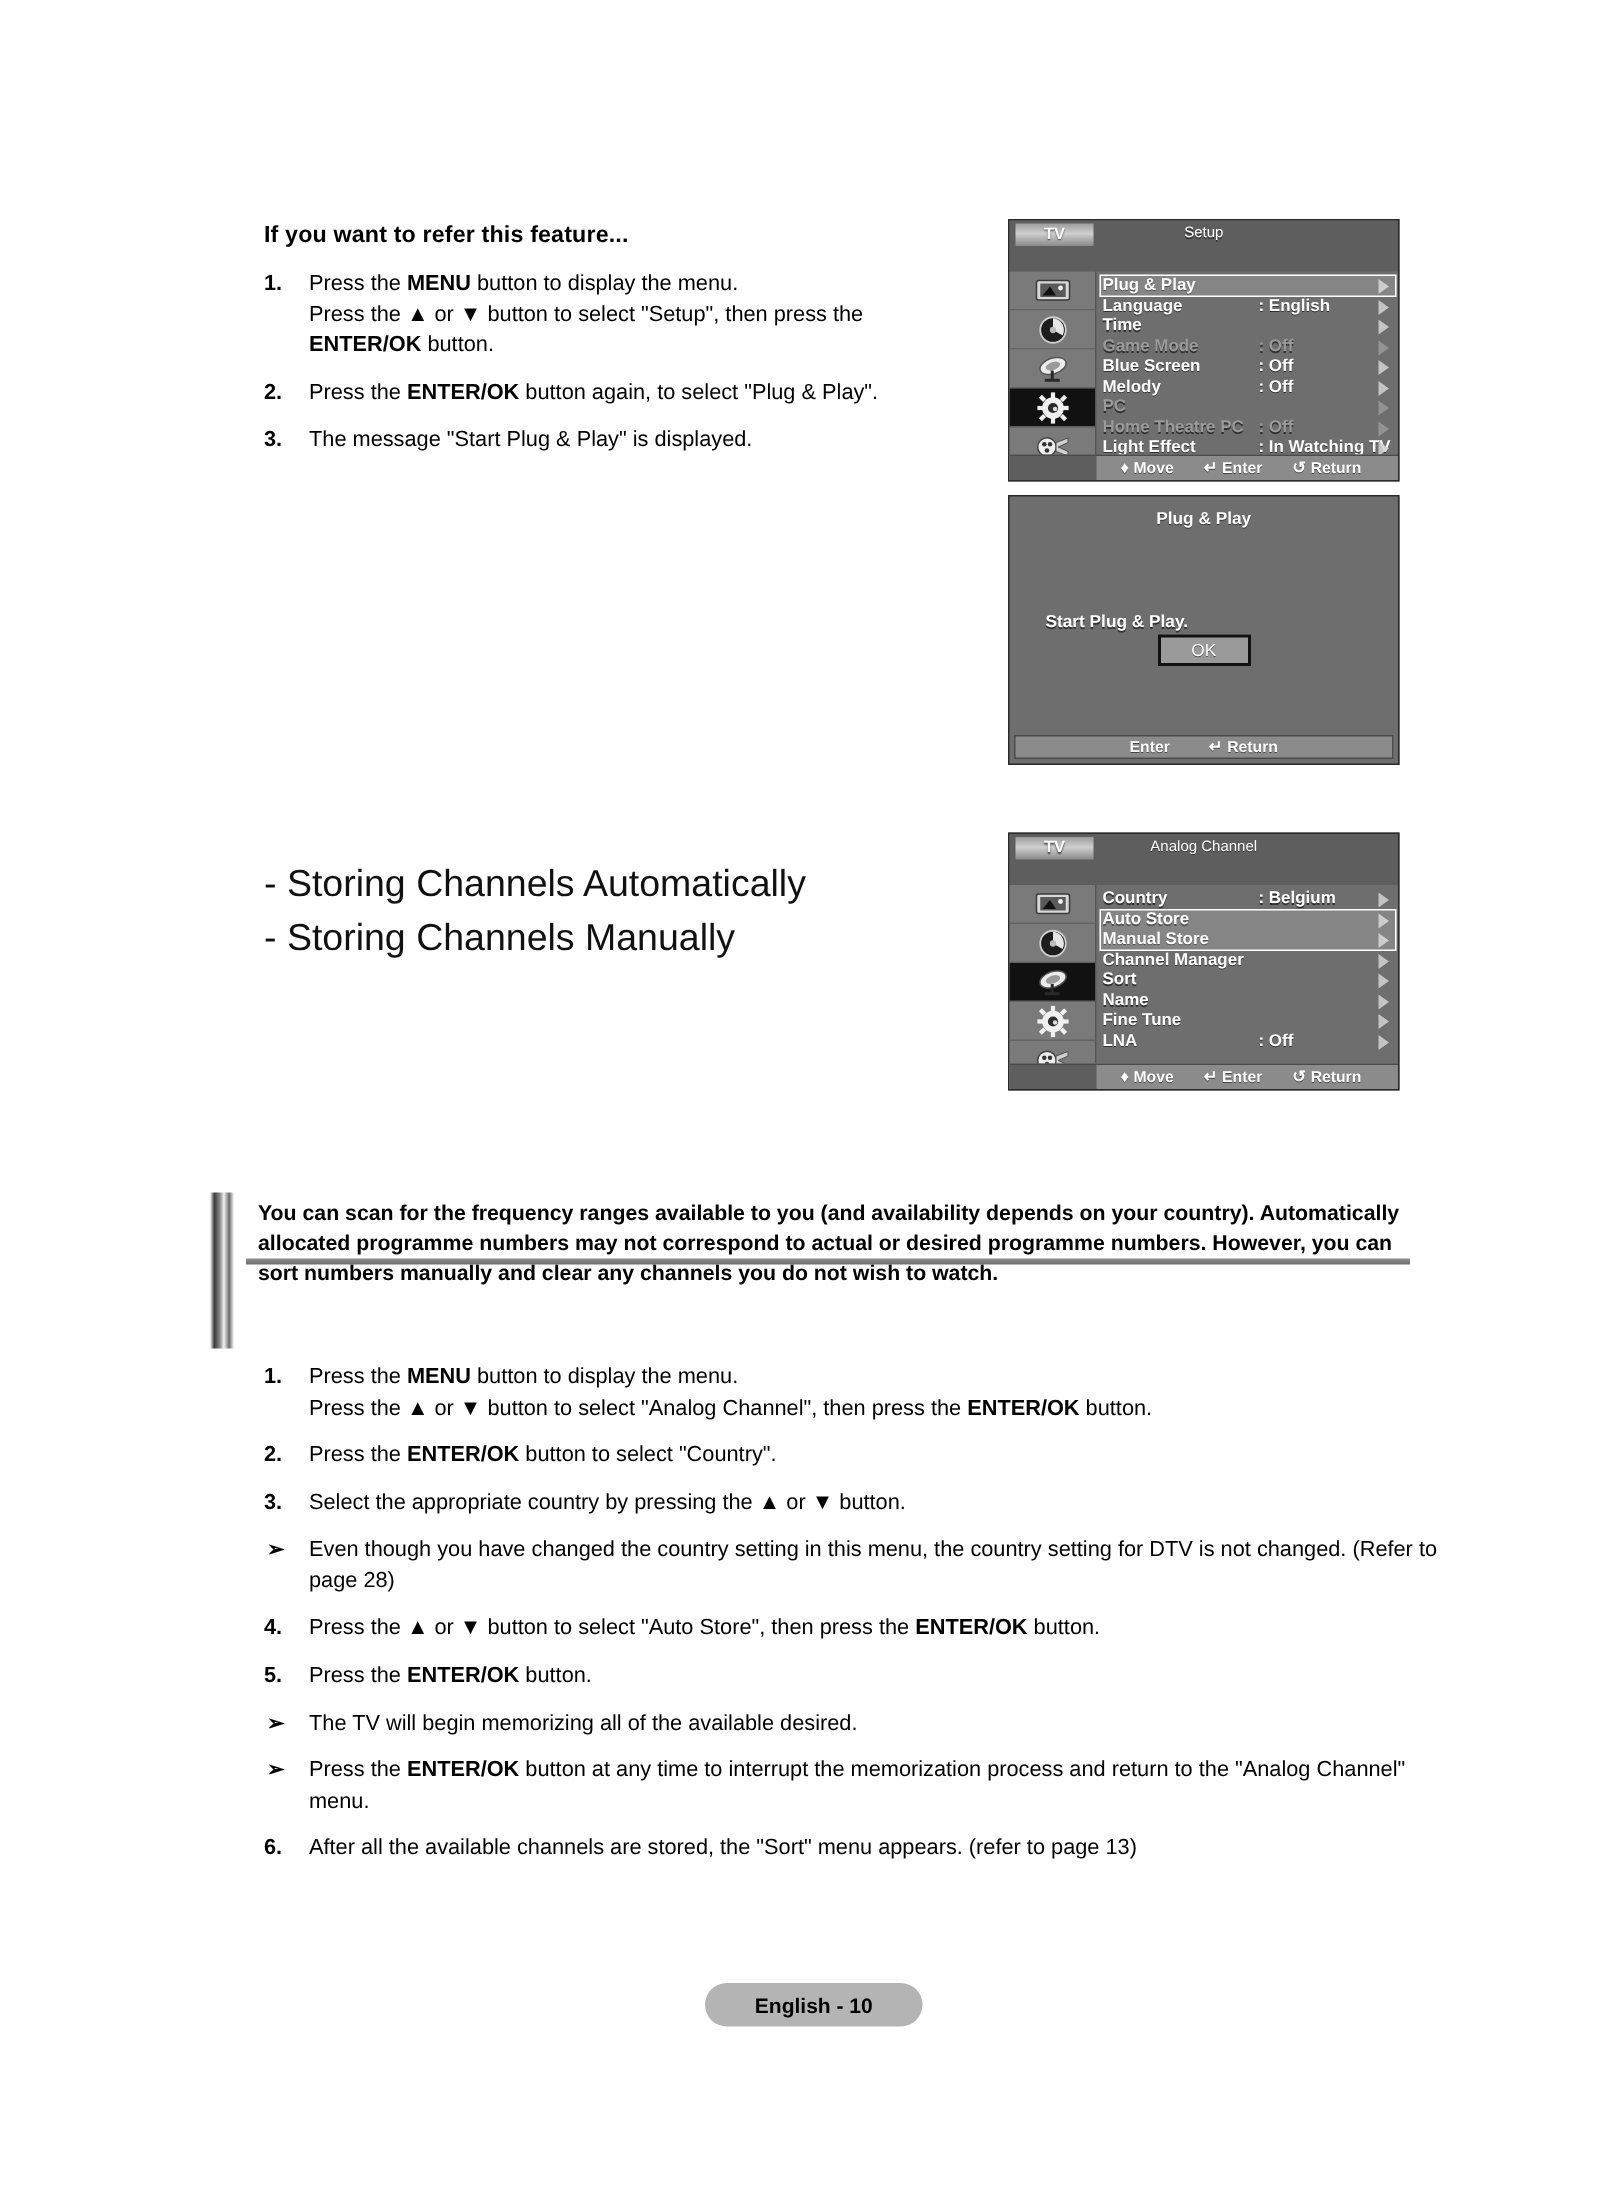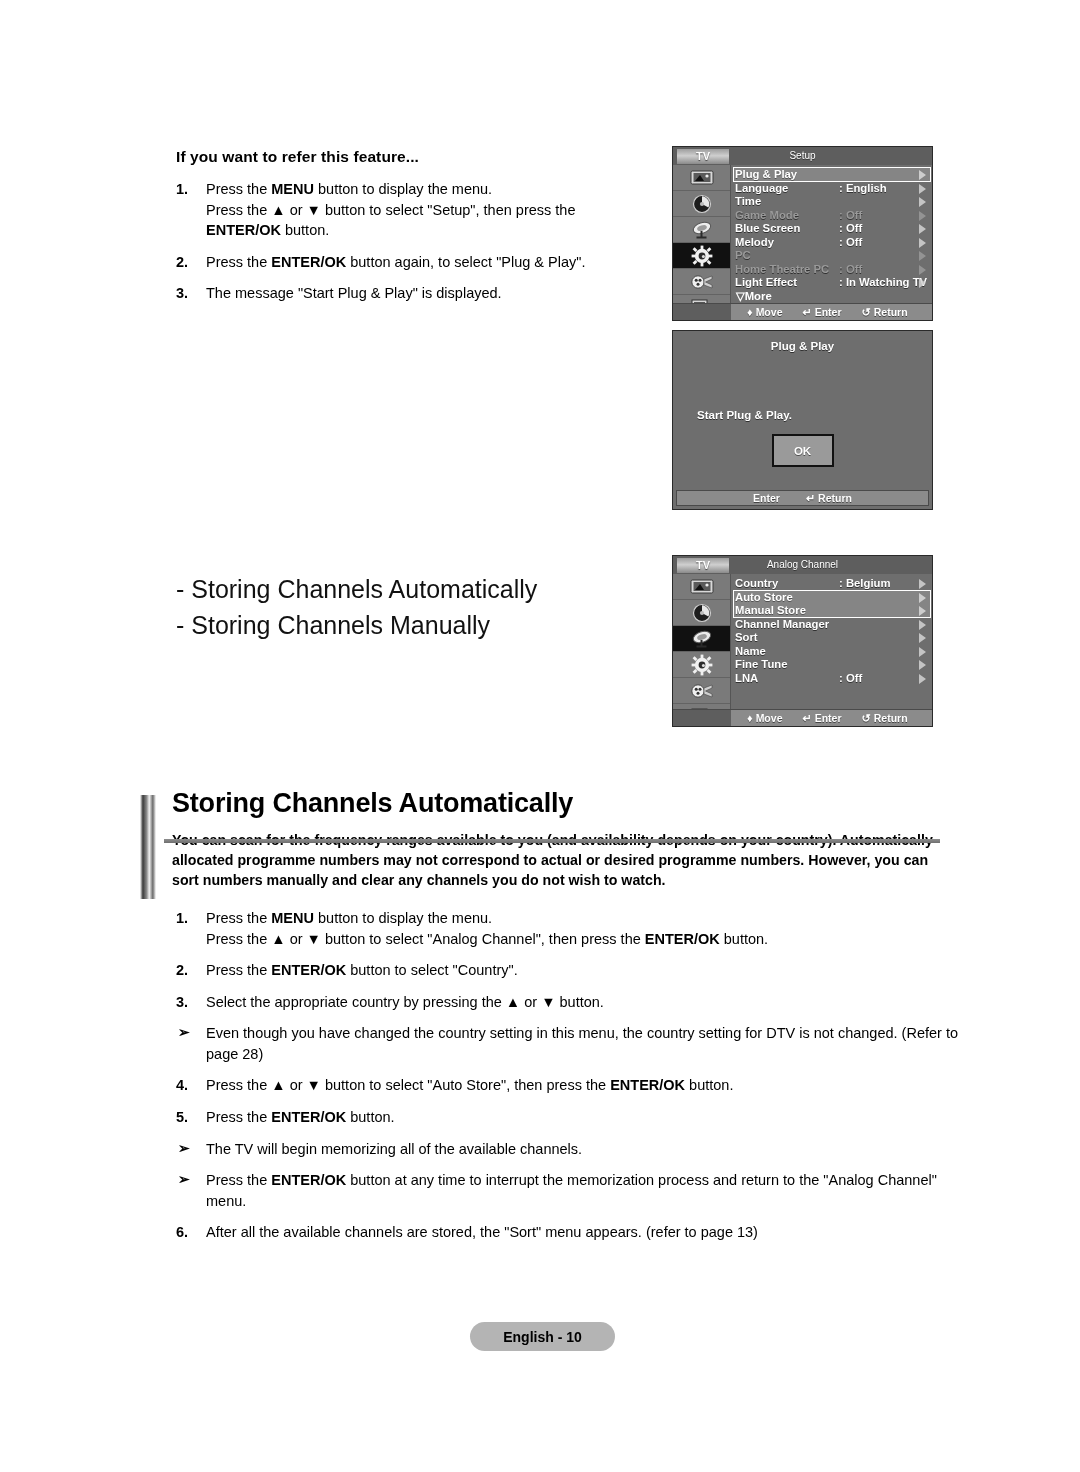--- a/index.html
+++ b/index.html
@@ -42,21 +42,21 @@
     font-family:"Liberation Sans", sans-serif;
     color:#ffffff;
     overflow:hidden;
   }
   .osd-title {
     text-align:center; font-size:10px; font-weight:normal;
     color:#ffffff; line-height:18px; height:18px;
     text-shadow:0 1px 0 #333;
   }
   .osd-head {
-    position:relative; height:18px; background:#5e5e5e;
+    position:relative; height:34px; background:#5e5e5e;
   }
   .osd-tab {
     position:absolute; left:4px; top:2px; width:52px; height:15px;
     background:linear-gradient(to bottom,#9d9d9d 0%,#cfcfcf 45%,#8a8a8a 100%);
     color:#ffffff; font-size:11px; font-weight:bold; text-align:center;
     line-height:15px; text-shadow:0 1px 1px #444;
   }
   .osd-body { display:flex; }
 
   .osd-side {
@@ -120,23 +120,23 @@
   #pp-title {
     text-align:center; font-size:11.5px; font-weight:bold; margin-top:9px;
     text-shadow:0 1px 0 rgba(0,0,0,.55);
   }
   #pp-msg {
     text-align:left; font-size:11.5px; font-weight:bold; margin-top:57px;
     text-shadow:0 1px 0 rgba(0,0,0,.55);
     margin-left:24px;
   }
   #pp-ok {
-    margin:13px auto 0 auto; width:62px; height:33px;
+    margin:2px auto 0 auto; width:62px; height:21px;
     background:#9a9a9a; border:2px solid #111;
-    font-size:11.5px; font-weight:bold; color:#fff;
+    font-size:11.5px; font-weight:normal; color:#fff;
     display:flex; align-items:center; justify-content:center;
     text-shadow:0 1px 0 rgba(0,0,0,.5);
   }
   #pp-foot {
     position:absolute; left:3px; right:3px; bottom:3px; height:16px;
     background:#8b8b8b; border:1px solid #4a4a4a;
     display:flex; align-items:center; justify-content:center; gap:26px;
     font-size:10.5px; font-weight:bold;
     text-shadow:0 1px 0 rgba(0,0,0,.5);
   }
@@ -486,21 +486,20 @@
   </div>
 </div>
 
 <div id="chapter-list">
   <div>- Storing Channels Automatically</div>
   <div>- Storing Channels Manually</div>
 </div>
 
 <div id="main-heading-wrap">
   <div id="accent-bar"></div>
-  <div id="main-heading">Storing Channels Automatically</div>
   <div id="heading-rule"></div>
   <div id="intro-para">You can scan for the frequency ranges available to you (and availability depends on your country). Automatically allocated programme numbers may not correspond to actual or desired programme numbers. However, you can sort numbers manually and clear any channels you do not wish to watch.</div>
 </div>
 
 <div id="proc-list">
     <div class="step">
       <div class="step-num">1.</div>
       <div class="step-body">
         <div class="line">Press the <span class="b">MENU</span> button to display the menu.</div>
         <div class="line">Press the ▲ or ▼ button to select "Analog Channel", then press the <span class="b">ENTER/OK</span> button.</div>
@@ -532,21 +531,21 @@
     </div>
     <div class="step">
       <div class="step-num">5.</div>
       <div class="step-body">
         <div class="line">Press the <span class="b">ENTER/OK</span> button.</div>
       </div>
     </div>
     <div class="bullet-row">
       <div class="bullet-mark">➢</div>
       <div class="step-body">
-        <div class="line">The TV will begin memorizing all of the available channels.</div>
+        <div class="line">The TV will begin memorizing all of the available desired.</div>
       </div>
     </div>
     <div class="bullet-row">
       <div class="bullet-mark">➢</div>
       <div class="step-body">
         <div class="line">Press the <span class="b">ENTER/OK</span> button at any time to interrupt the memorization process and return to the "Analog Channel" menu.</div>
       </div>
     </div>
     <div class="step">
       <div class="step-num">6.</div>

